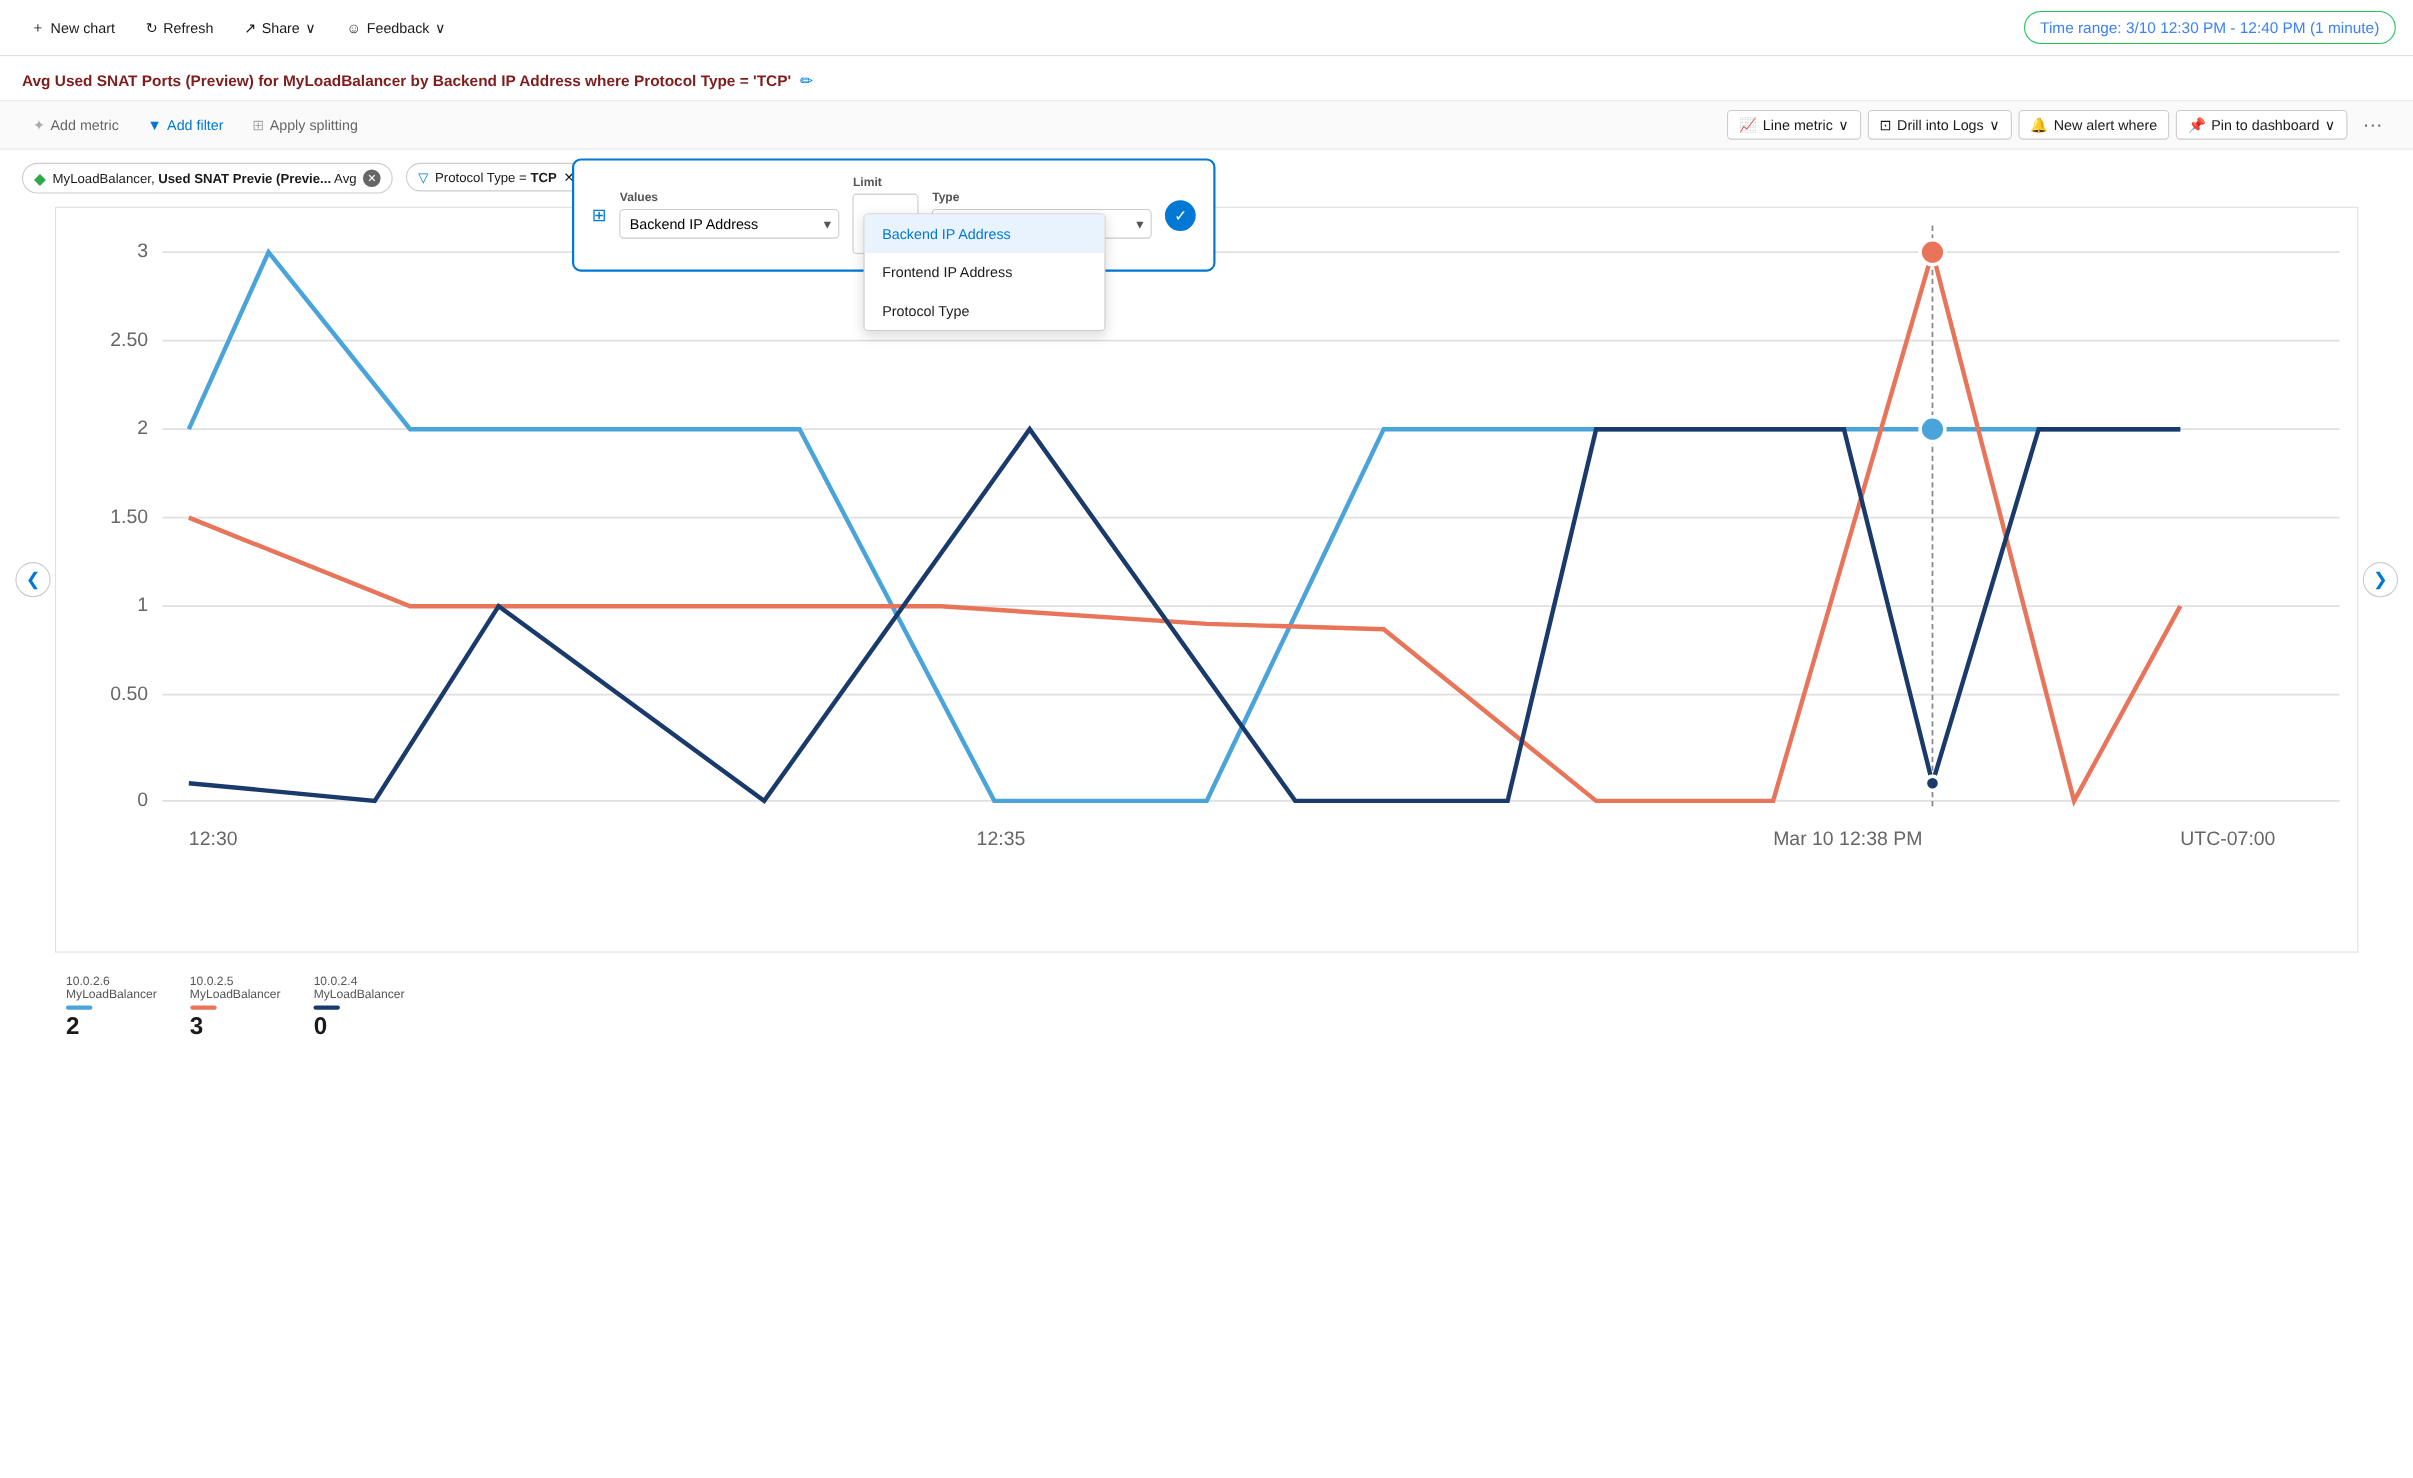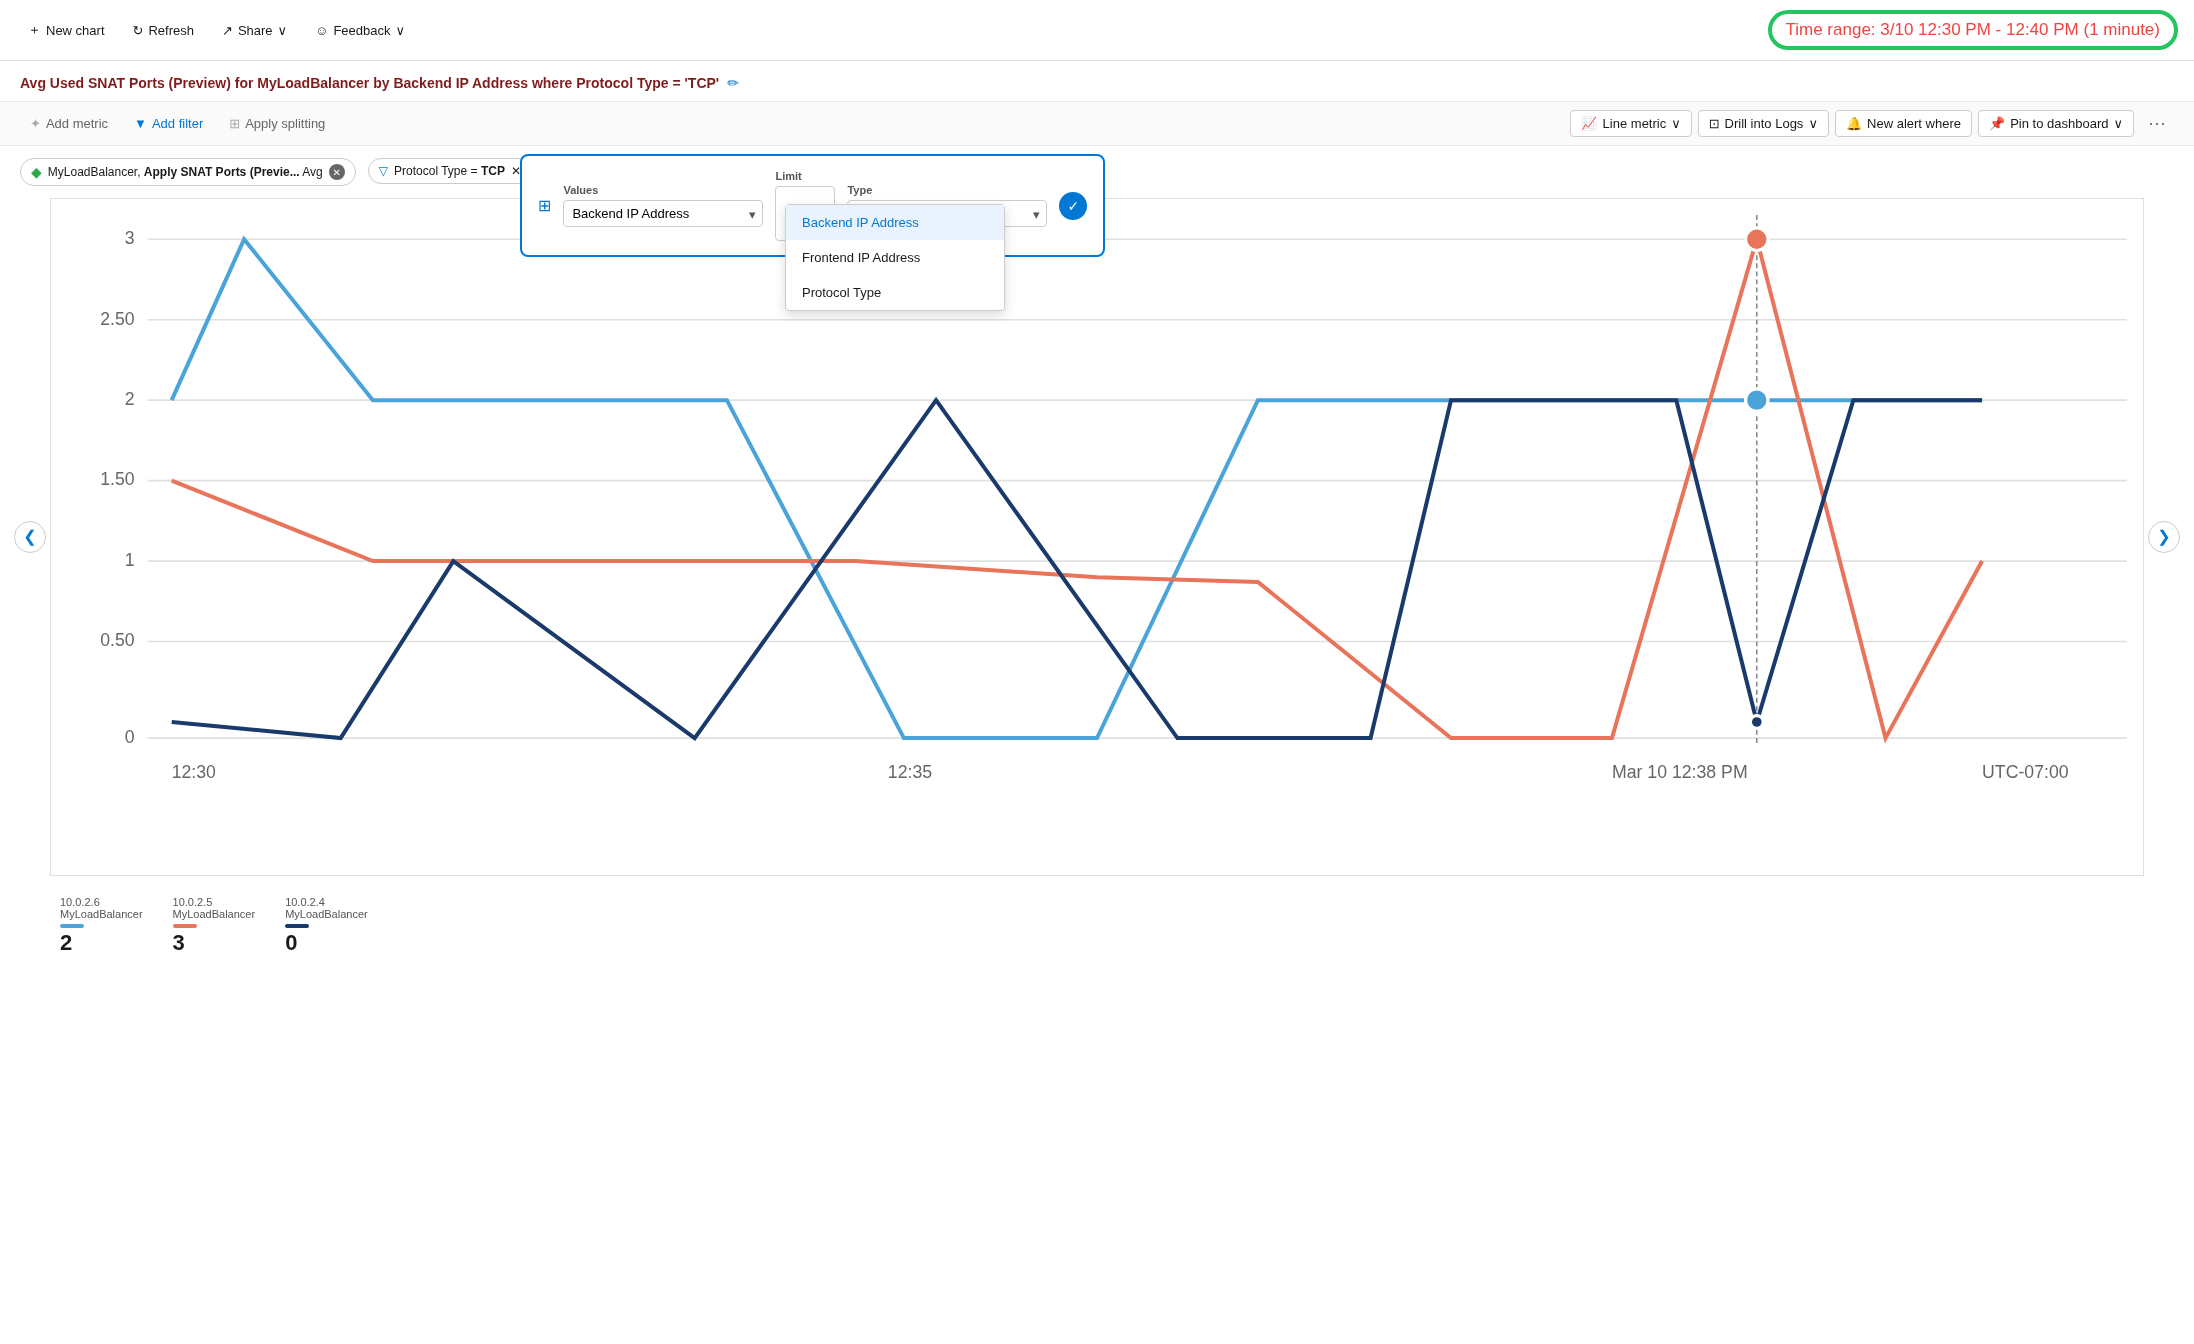--- a/index.html
+++ b/index.html
@@ -9,22 +9,22 @@
     .top-toolbar {
       display: flex; align-items: center; padding: 10px 16px; border-bottom: 1px solid #e0e0e0;
       background: #fff; gap: 4px;
     }
     .toolbar-btn {
       display: flex; align-items: center; gap: 5px; padding: 6px 12px;
       border: none; background: transparent; cursor: pointer; font-size: 13px; color: #1a1a1a;
       border-radius: 4px;
     }
     .time-range-btn {
-      margin-left: auto; padding: 6px 14px; border: 4px solid #22c55e; border-radius: 20px;
-      background: #fff; cursor: pointer; font-size: 17px; color: #ef4444;
+      margin-left: auto; padding: 6px 14px; border: 1px solid #22c55e; border-radius: 20px;
+      background: #fff; cursor: pointer; font-size: 14px; color: #3b82f6;
     }
 
     
     .chart-title-area {
       padding: 14px 20px 10px 20px; display: flex; align-items: center; gap: 8px;
     }
     .chart-title {
       font-size: 14px; font-weight: 600; color: #7f1d1d;
     }
     .edit-icon { color: #0078d4; cursor: pointer; font-size: 14px; }
@@ -203,21 +203,21 @@
       <span>∨</span>
     </button>
     <button class="dots-btn">···</button>
   </div>
 </div>
 
 <div class="filter-bar">
 
   <div class="filter-chip">
     <span class="diamond">◆</span>
-    <span><span>MyLoadBalancer</span>, <strong>Apply SNAT Ports (Previe...</strong> <span>Avg</span></span>
+    <span><span>MyLoadBalancer</span>, <strong>Used SNAT Previe (Previe...</strong> <span>Avg</span></span>
     <span class="close-x">✕</span>
   </div>
 
   <div class="filter-chip-protocol">
     <span class="funnel-icon">▽</span>
     <span><span>Protocol Type</span> <span>=</span> <strong>TCP</strong></span>
     <span class="close-x">✕</span>
   </div>
 
   <div class="splitting-panel">

